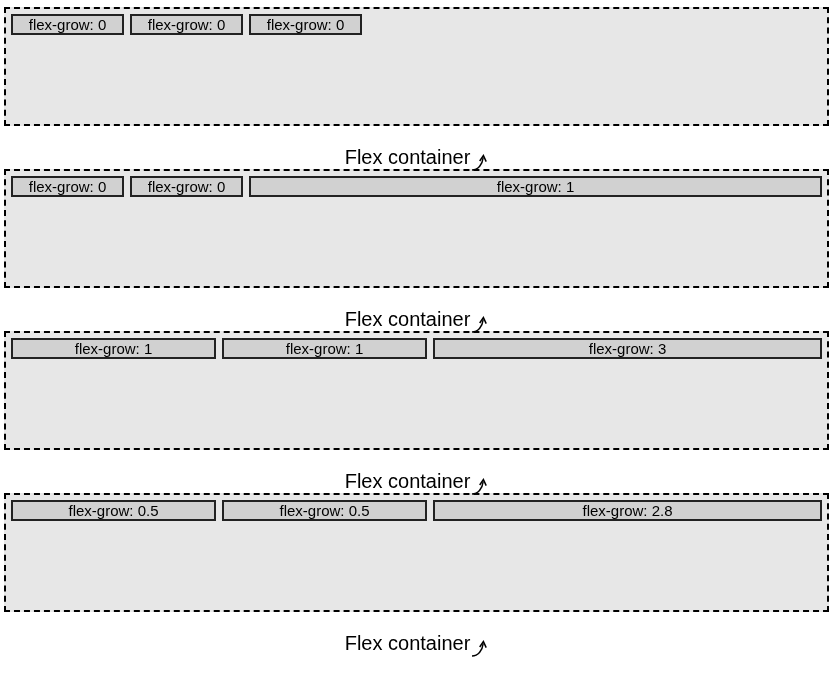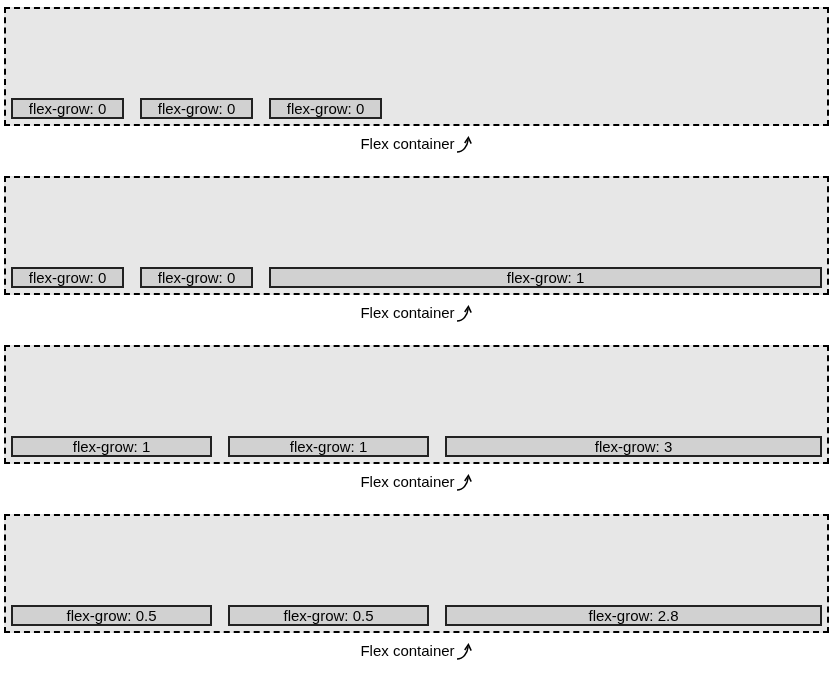--- a/index.html
+++ b/index.html
@@ -16,44 +16,44 @@
     padding: 7px 10px 0 4px;
     box-sizing: border-box;
   }
   .flex-container {
     box-sizing: border-box;
     height: 119px;
     border: 2px dashed var(--container-border, #000);
     background: var(--container-bg, #e7e7e7);
     padding: 5px;
     display: flex;
-    gap: 16px;
-    align-items: flex-end;
+    gap: 6px;
+    align-items: flex-start;
   }
   .flex-item {
     box-sizing: border-box;
     flex: 0 0 113px;
     min-width: 0;
     background: var(--item-bg, #d1d1d1);
     border: 2px solid var(--item-border, #222);
     display: flex;
     align-items: center;
     justify-content: center;
     font-size: 15px;
     white-space: nowrap;
     color: var(--text, #000);
   }
   .caption {
-    height: 50px;
+    height: 43px;
     display: flex;
-    align-items: flex-start;
+    align-items: flex-end;
     justify-content: center;
     padding-top: 6px;
     box-sizing: border-box;
-    font-size: 15px;
+    font-size: 20px;
     line-height: 24px;
   }
   .caption .arrow-icon {
     display: inline-block;
     margin-left: 1px;
     position: relative;
     top: 3px;
   }
   .caption .arrow-icon svg {
     display: block;

